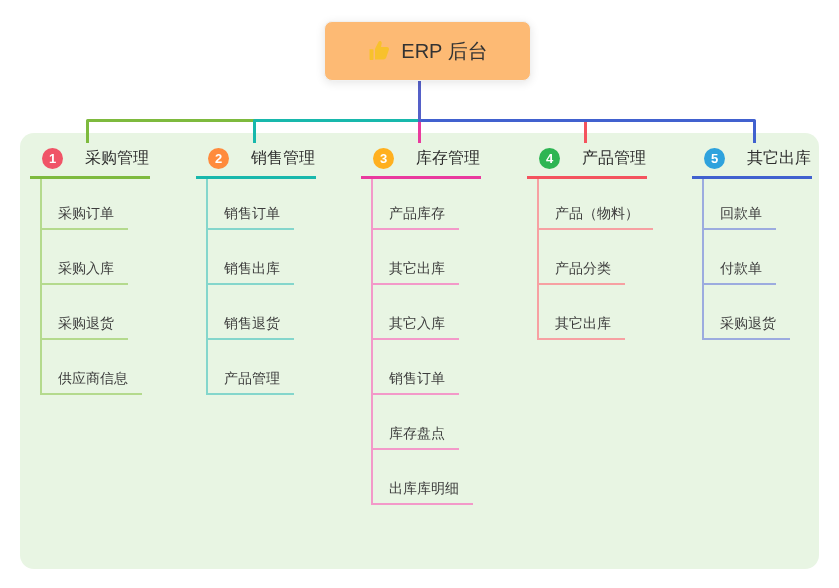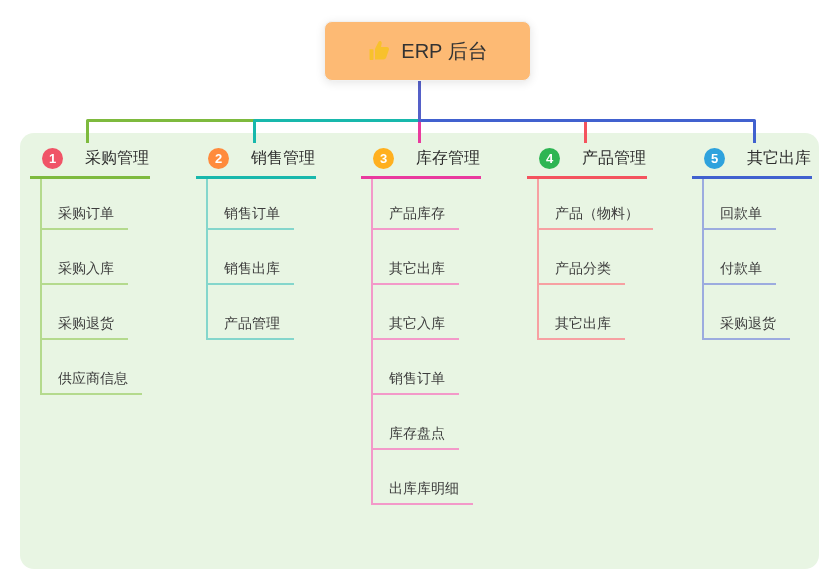--- a/index.html
+++ b/index.html
@@ -72,20 +72,21 @@
   </div>
 
   <div class="branch" style="left: 196px; --main: #18b8ac; --light: #84d6cc; --badge: #ff8b3d;">
     <div class="branch-header">
       <span class="badge">2</span>
       <span class="branch-title">销售管理</span>
     </div>
     <div class="children">
       <div class="subitem">销售订单</div>
       <div class="subitem">销售出库</div>
+      <div class="subitem">销售退货</div>
       <div class="subitem">产品管理</div>
     </div>
   </div>
 
   <div class="branch" style="left: 361px; --main: #e93a9e; --light: #f399c9; --badge: #ffb01f;">
     <div class="branch-header">
       <span class="badge">3</span>
       <span class="branch-title">库存管理</span>
     </div>
     <div class="children">

